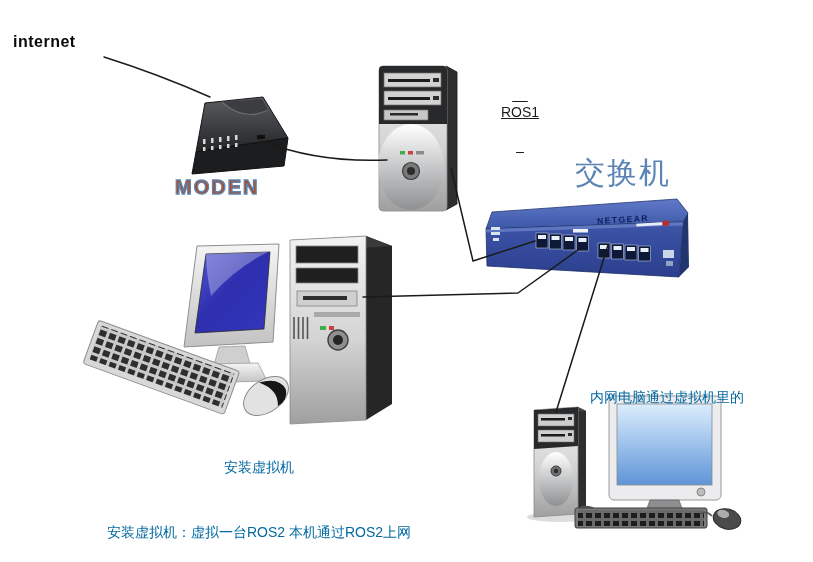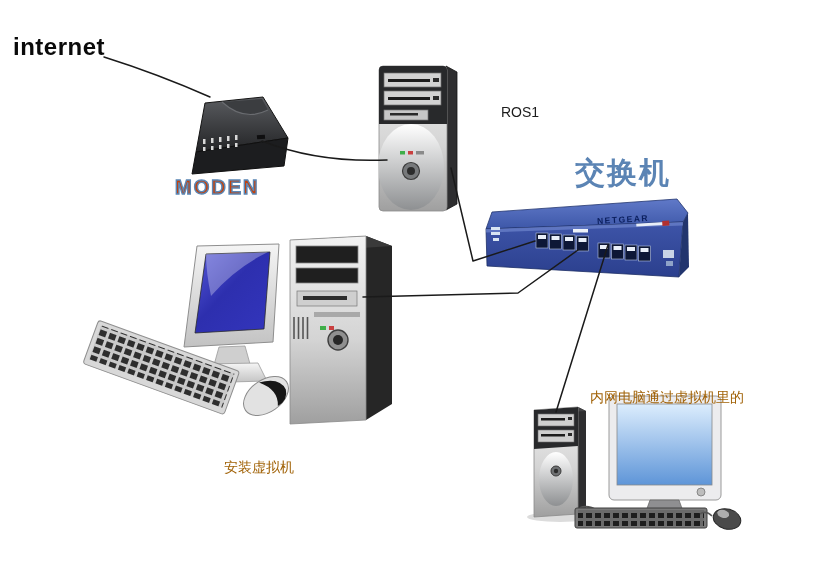--- a/index.html
+++ b/index.html
@@ -2,28 +2,28 @@
 <html><head>
 <meta charset="utf-8">
 <style>
   html,body{margin:0;padding:0;background:#fff;}
   .canvas{
     position:relative;width:813px;height:562px;background:#ffffff;
     font-family:"Liberation Sans",sans-serif;overflow:hidden;
   }
   .canvas svg{position:absolute;left:0;top:0;}
   .label{position:absolute;color:#1c1c1c;white-space:pre;}
-  .lbl-internet{left:13px;top:33px;font-size:24px;font-weight:bold;color:#0a0a0a;letter-spacing:0.5px;}
+  .lbl-internet{left:13px;top:33px;font-size:16px;font-weight:bold;color:#0a0a0a;letter-spacing:0.5px;}
   .lbl-moden{
     left:175px;top:176px;font-size:20px;font-weight:bold;letter-spacing:2px;
     color:#c2410c;-webkit-text-stroke:1.4px #5b87b5;
   }
-  .lbl-switch{left:575px;top:153px;font-size:30px;font-weight:bold;color:#5b84b4;letter-spacing:2px;}
-  .lbl-ros1{left:455px;top:70px;width:130px;text-align:center;font-size:14px;line-height:17px;color:#1c1c1c;}
-  .note{position:absolute;text-align:center;font-size:14px;line-height:21.5px;color:#a16207;white-space:pre;}
+  .lbl-switch{left:575px;top:153px;font-size:30px;font-weight:normal;color:#5b84b4;letter-spacing:2px;}
+  .lbl-ros1{left:455px;top:70px;width:130px;text-align:center;font-size:14px;line-height:17px;color:#1c1c1c;text-decoration:underline;}
+  .note{position:absolute;text-align:center;font-size:14px;line-height:21.5px;color:#0369a1;white-space:pre;}
   .note-host{left:86px;top:414px;width:346px;}
   .note-lan{left:572px;top:344px;width:190px;}
 </style>
 </head>
 <body>
 
 <div class="canvas">
 
   <svg width="813" height="562" viewBox="0 0 813 562">
     <defs>
@@ -262,20 +262,21 @@
   </svg>
 
   <div class="label lbl-internet">internet</div>
   <div class="label lbl-moden">MODEN</div>
   <div class="label lbl-ros1">
     <div>ROS1</div>
   </div>
   <div class="label lbl-switch">交换机</div>
   <div class="note note-host">
     <div>安装虚拟机</div>
+    <div>安装虚拟机：虚拟一台ROS2 本机通过ROS2上网</div>
     
     
   </div>
   <div class="note note-lan">
     <div>内网电脑通过虚拟机里的</div>
   </div>
 
 </div>
 
 </body></html>

